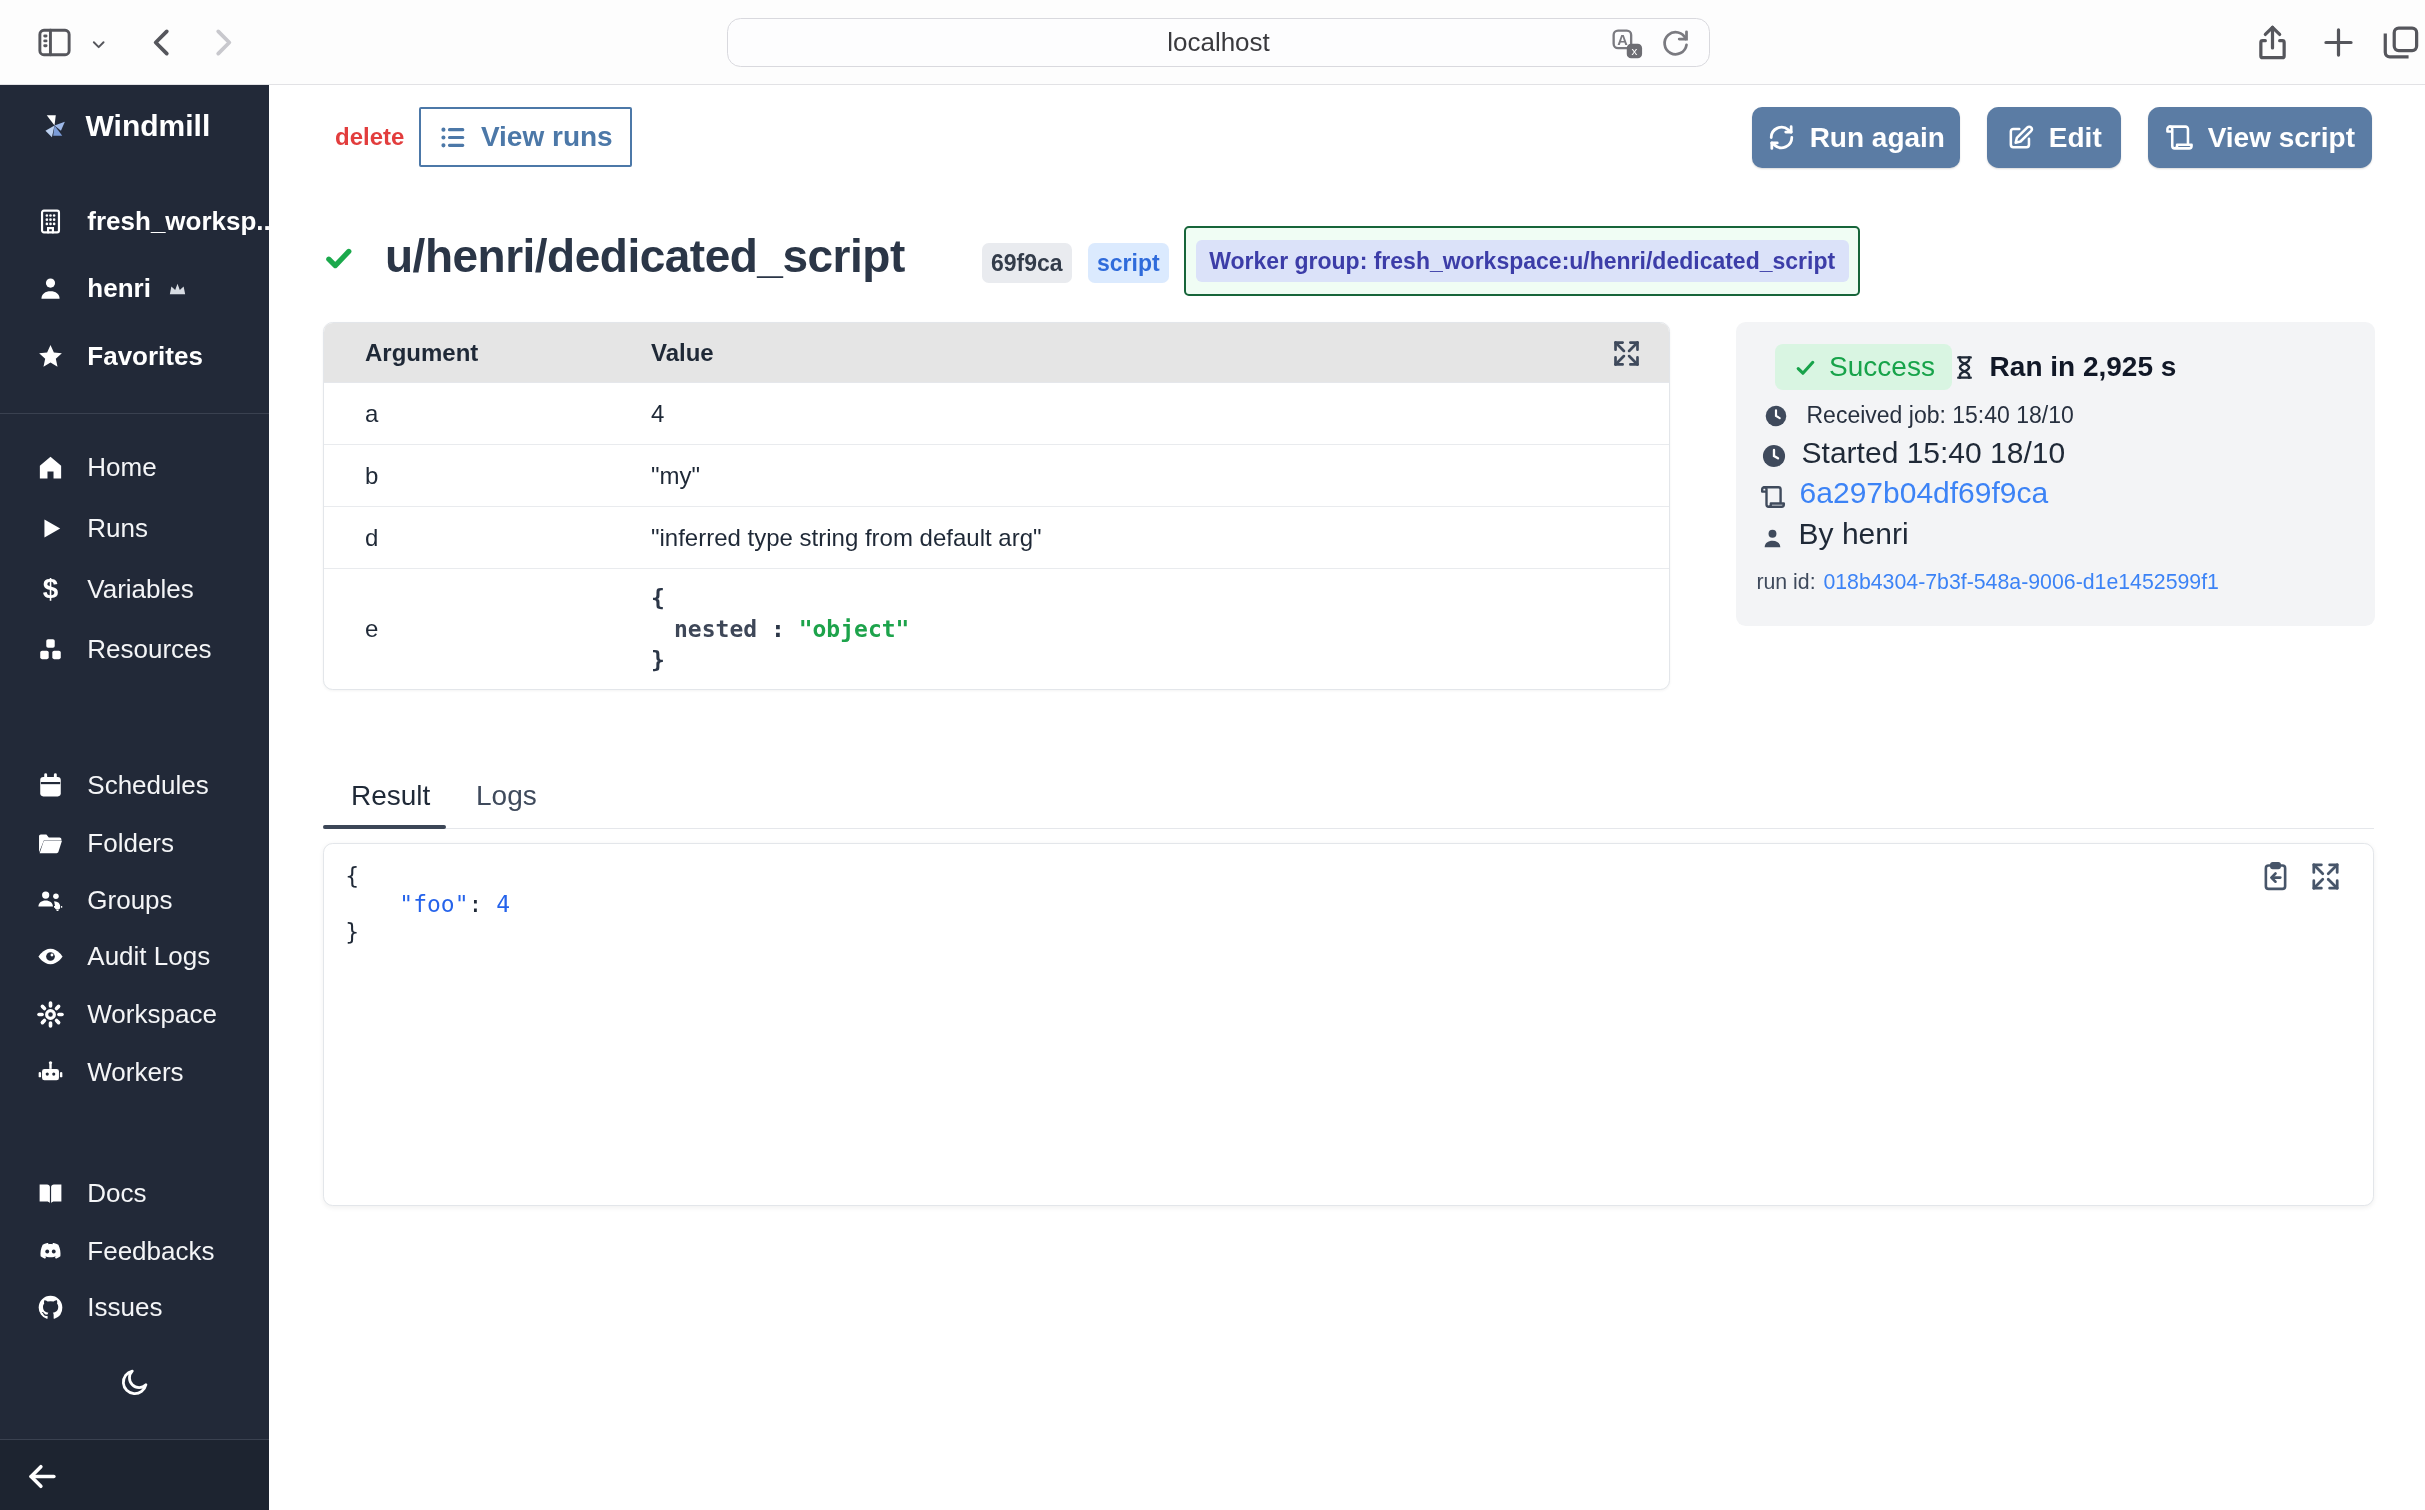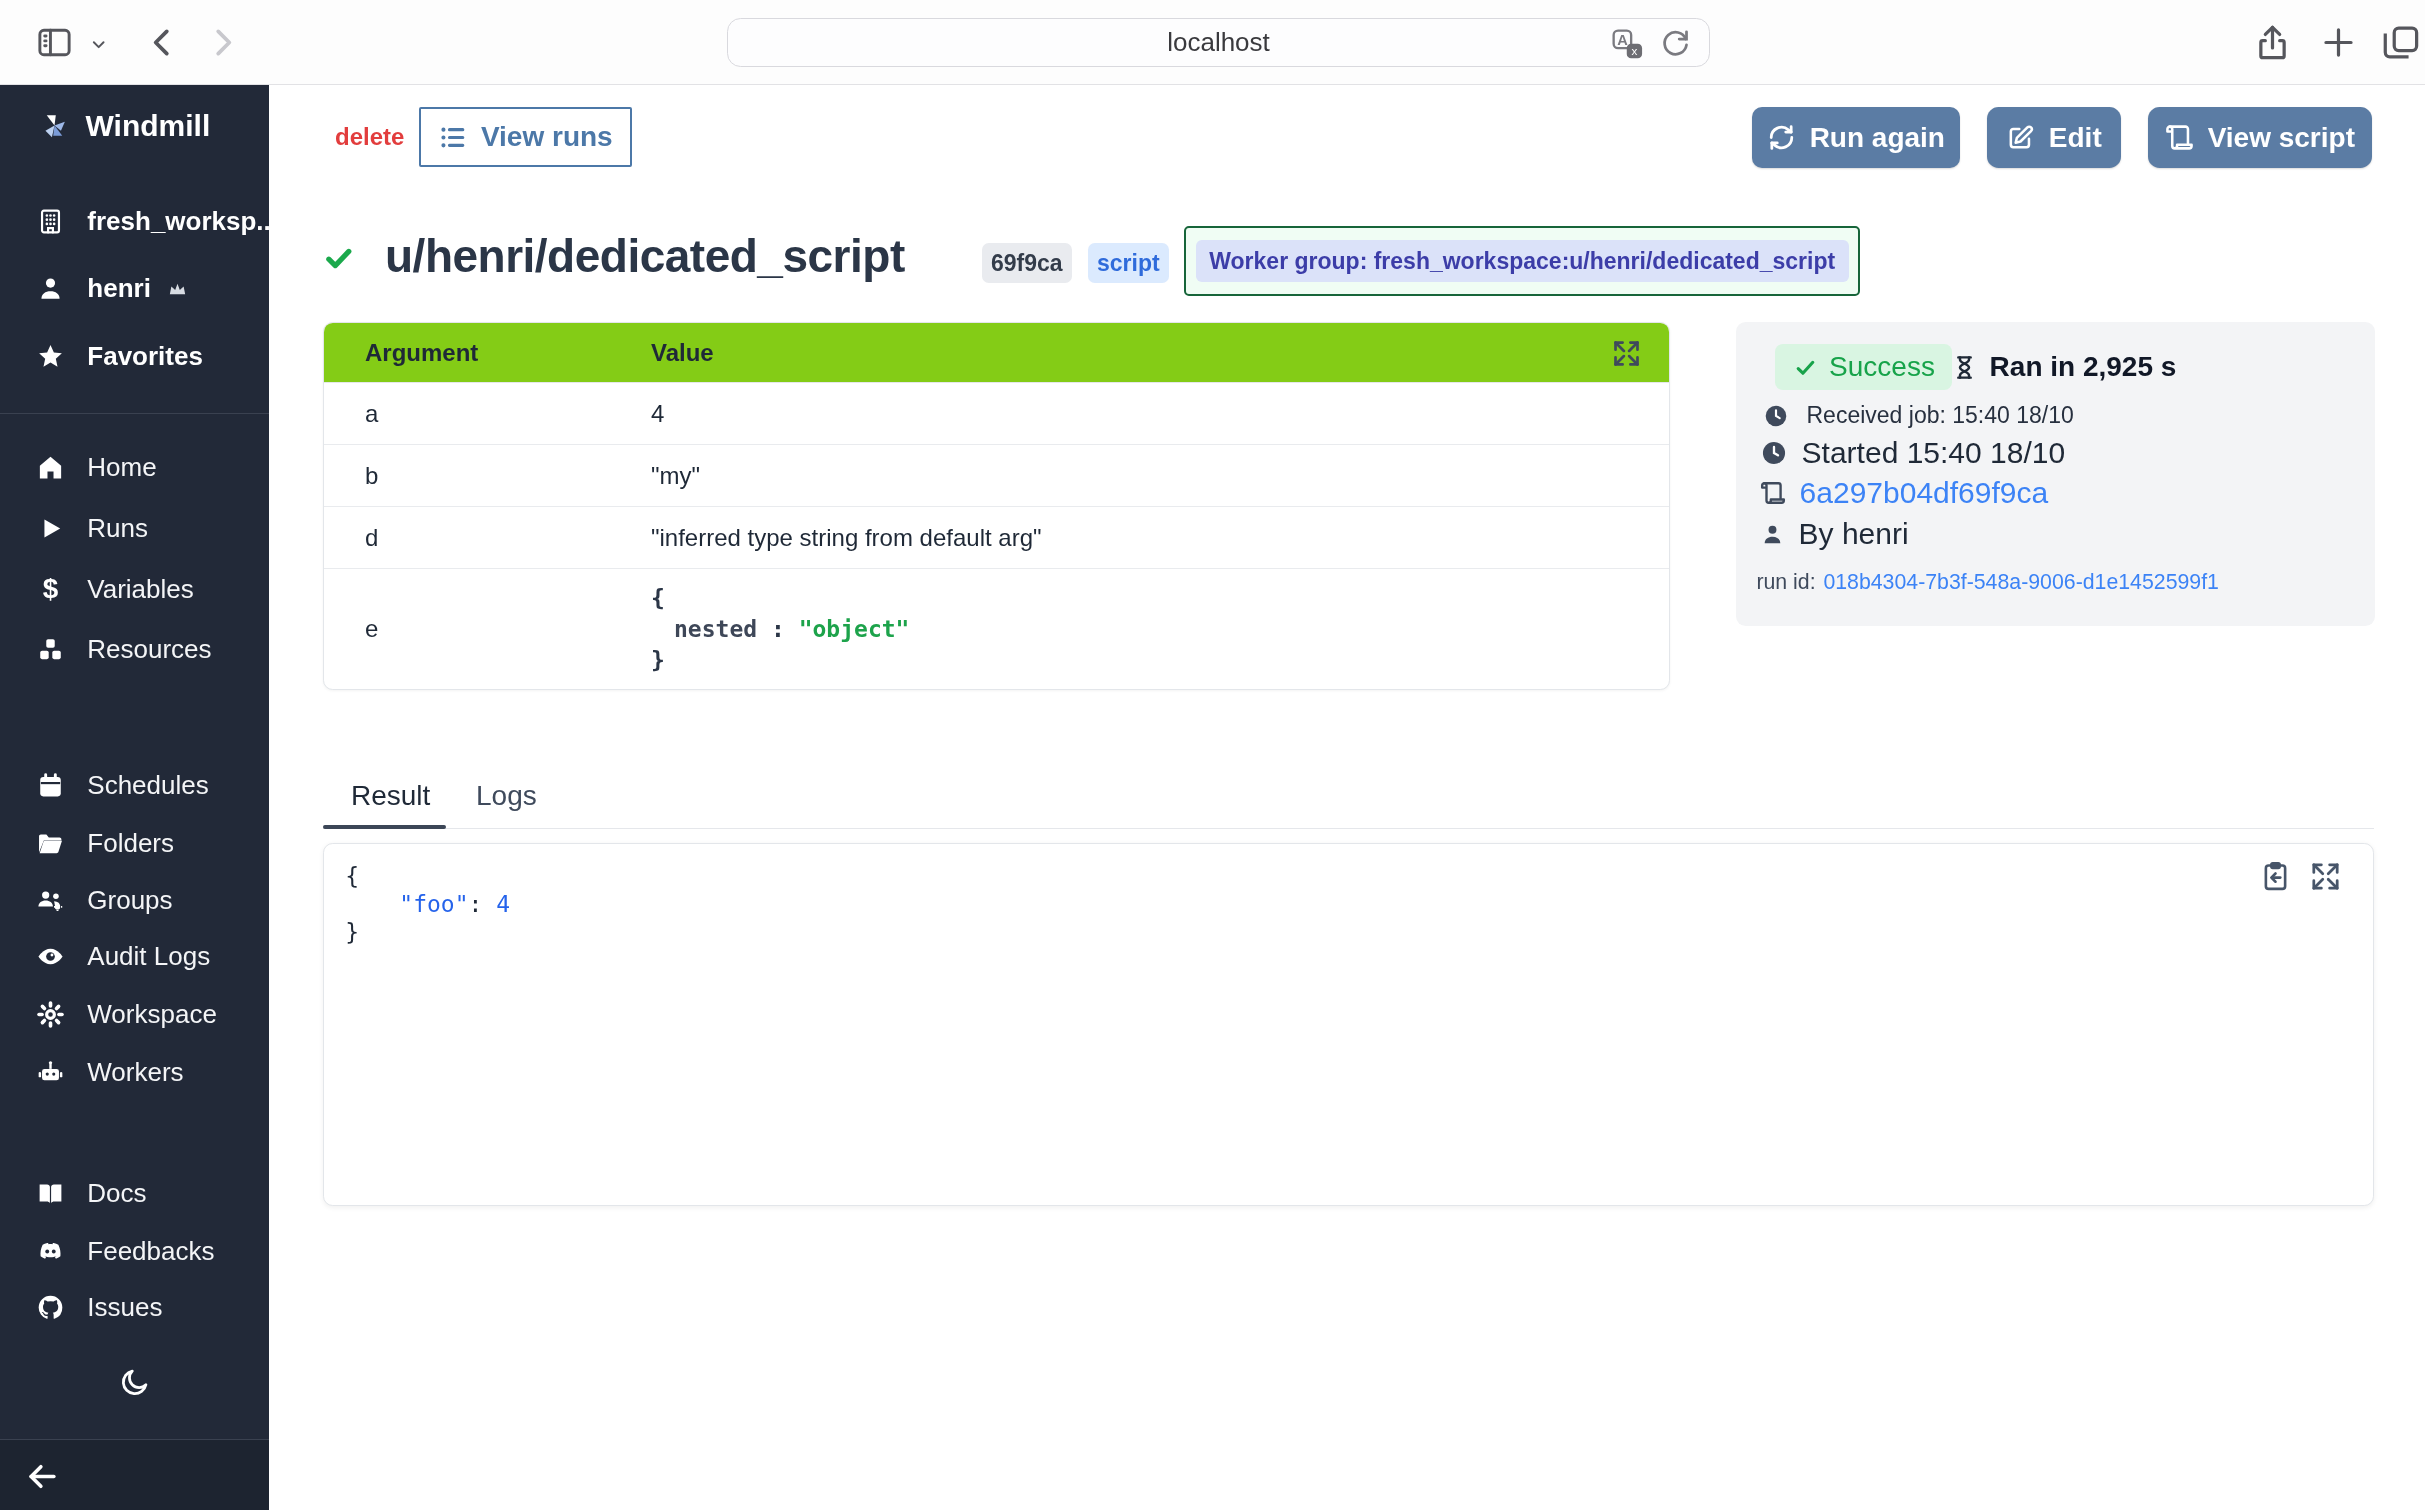--- a/index.html
+++ b/index.html
@@ -33,38 +33,38 @@
   #title-check { position:absolute; left:323px; top:243px; color:#1ba94c; }
   #page-title { position:absolute; left:385px; top:229px; font-size:46px; font-weight:800; color:#2b3647; letter-spacing:-0.5px; }
   .badge { position:absolute; top:243px; height:40px; display:flex; align-items:center; border-radius:6.8px; font-size:23px; font-weight:700; padding:0 9px; }
   #hash-badge { left:982px; background:#e9ebef; color:#333c4a; }
   #script-badge { left:1088px; background:#dbeafe; color:#2f6bdb; }
   #worker-group-box { position:absolute; left:1184px; top:226px; height:70px; border:2.9px solid #17653a; border-radius:4.9px; background:#f0fdf4; display:flex; align-items:center; padding:0 9.7px; }
   #worker-group-badge { background:#dbe2f9; color:#3c3da8; font-size:23px; font-weight:700; border-radius:5.8px; padding:7.8px 13.6px; white-space:nowrap; }
 
   
   #args-table { position:absolute; left:323px; top:322px; width:1347px; border:1px solid #e3e6ea; border-radius:9.7px; background:#fff; box-shadow:0 1px 2.9px rgba(0,0,0,.05); overflow:hidden; }
-  #args-table .thead { display:flex; height:60px; align-items:center; background:#84cc16; border-bottom:1px solid #e5e7eb; position:relative; }
+  #args-table .thead { display:flex; height:60px; align-items:center; background:#e5e5e5; border-bottom:1px solid #e5e7eb; position:relative; }
   #args-table .th { font-size:24px; font-weight:700; color:#1f2937; }
   #args-table .th.arg { padding-left:41px; width:327px; }
   .expand-corner { position:absolute; right:27px; top:14.6px; color:#3f4a5c; cursor:pointer; }
   .trow { display:flex; border-bottom:1px solid #e9ebee; align-items:center; }
   .trow:last-child { border-bottom:none; }
   .td-arg { width:327px; padding-left:41px; font-size:24px; color:#1f2937; }
   .td-val { font-size:24px; color:#1f2937; }
   .row-h { height:62px; }
   .obj-cell { font-family:"DejaVu Sans Mono",monospace; font-size:23px; line-height:31px; color:#2b3647; font-weight:600; padding:13.6px 0; }
   .obj-key { color:#3e4758; }
   .obj-str { color:#1da34b; }
 
   
   #run-panel { position:absolute; left:1736px; top:322px; width:639px; height:304px; background:#f3f4f6; border-radius:9.7px; }
   #success-badge { position:absolute; left:39px; top:22px; height:46px; background:#d9f5e2; color:#17a34a; font-size:28px; font-weight:400; border-radius:7.8px; display:flex; align-items:center; gap:11.6px; padding:0 17.5px; }
   #ran-in { position:absolute; left:215px; top:29px; display:flex; align-items:center; gap:11.6px; color:#111827; font-size:28px; font-weight:600; }
-  .info-row { position:absolute; display:flex; align-items:center; gap:13.6px; color:#1f2937; }
+  .info-row { position:absolute; display:flex; align-items:flex-end; gap:13.6px; color:#1f2937; }
   #received-row { left:27px; top:80px; font-size:23px; color:#27303f; gap:17.5px; }
   #started-row { left:24px; top:114px; font-size:30px; }
   #hash-row { left:24px; top:154px; font-size:30px; }
   #hash-row .link { color:#3c83f6; cursor:pointer; }
   #by-row { left:24px; top:195px; font-size:30px; }
   #runid-row { left:20.4px; top:248px; font-size:21.3px; color:#3f4a5c; gap:7.8px; }
   #runid-row .link { color:#3c83f6; cursor:pointer; }
 
   
   #tab-result { position:absolute; left:351px; top:780px; font-size:28px; color:#1f2937; font-weight:500; cursor:pointer; }

